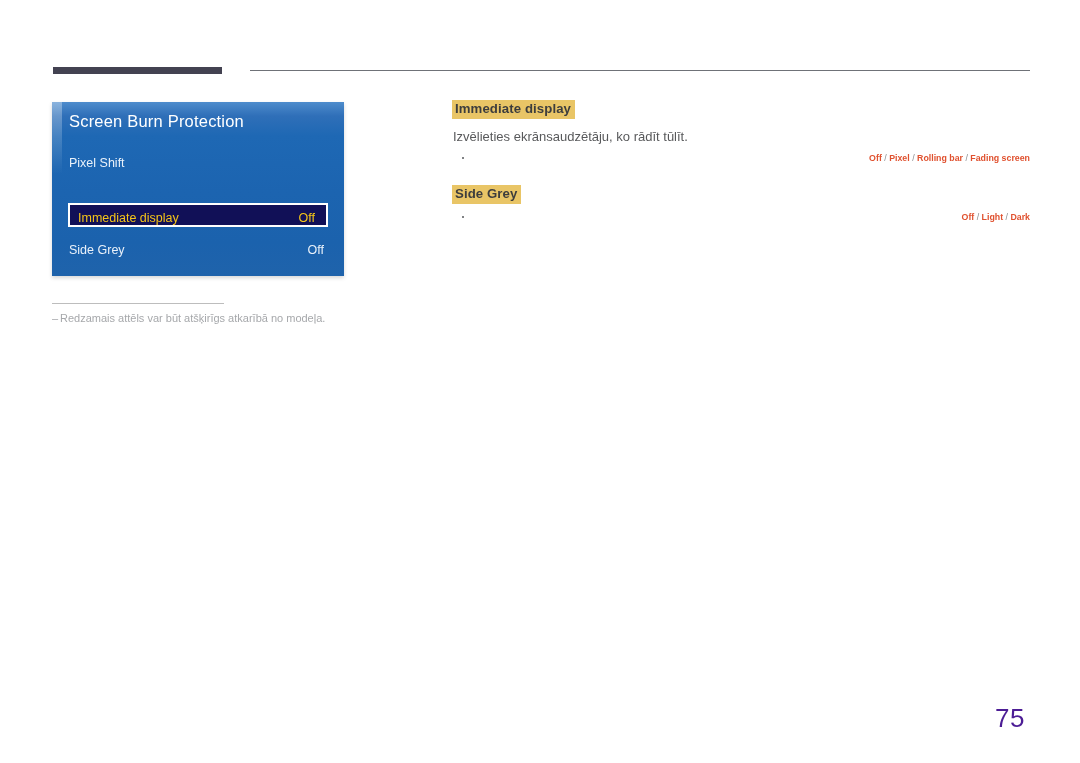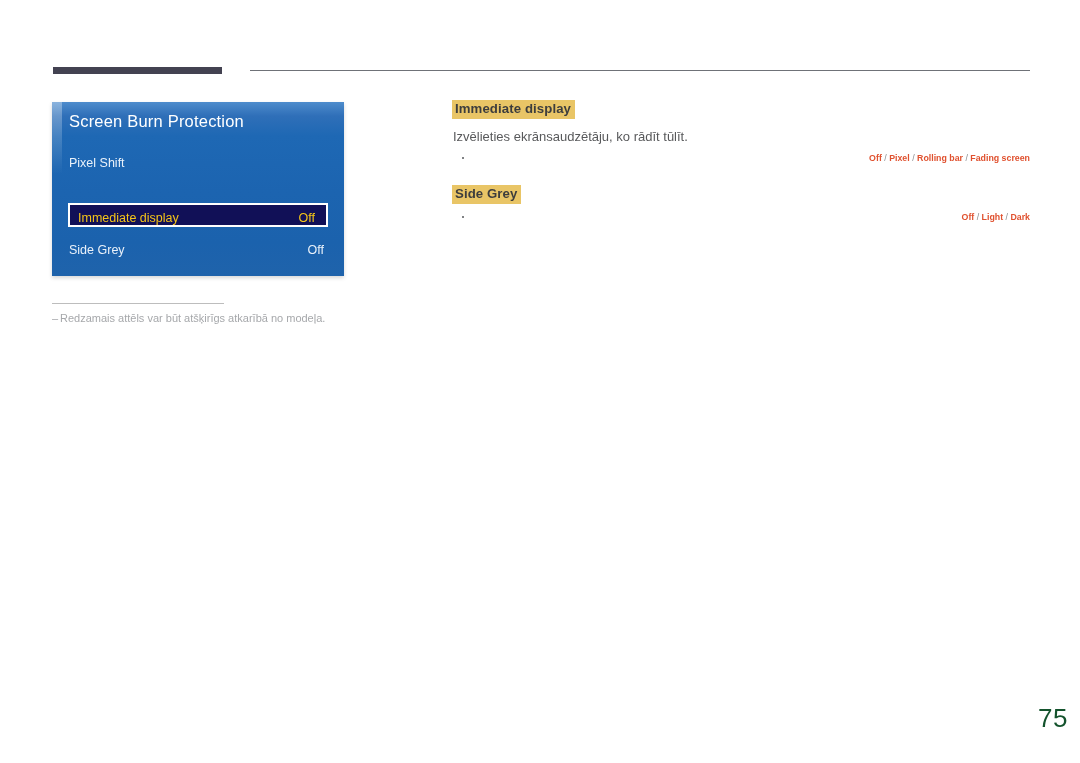--- a/index.html
+++ b/index.html
@@ -190,23 +190,22 @@
     color: #8b8d8f;
     font-weight: normal;
   }
 
   
   #page-number {
     position: absolute;
     left: 995px;
     top: 703px;
     font-size: 26px;
-    color: #14532d;
+    color: #4c1d95;
     letter-spacing: 0.5px;
-    margin-left: 43px;
   }
 </style>
 </head>
 <body>
 
 <div id="header-rule">
   <div id="header-tab"></div>
   <div id="header-line"></div>
 </div>
 

